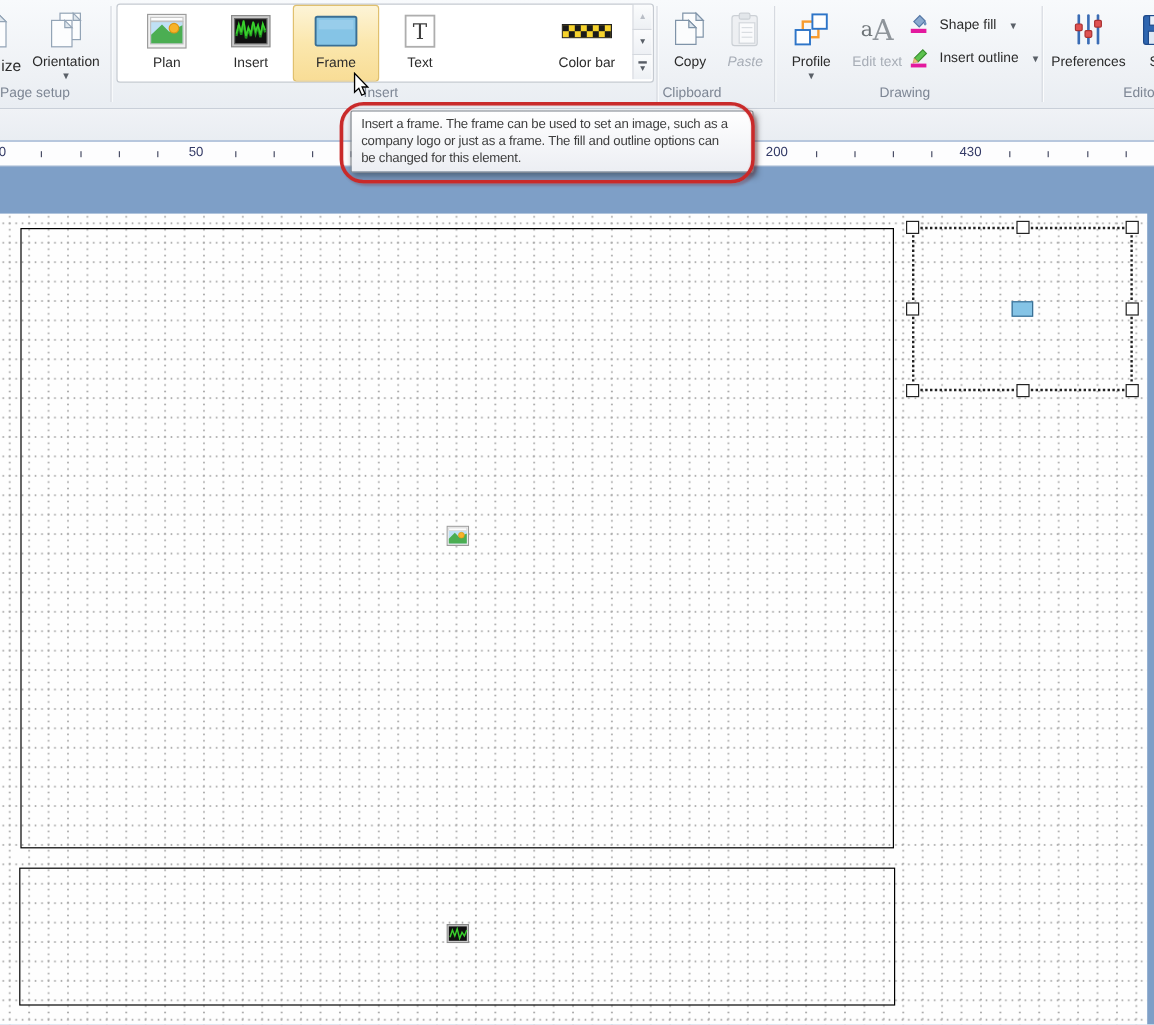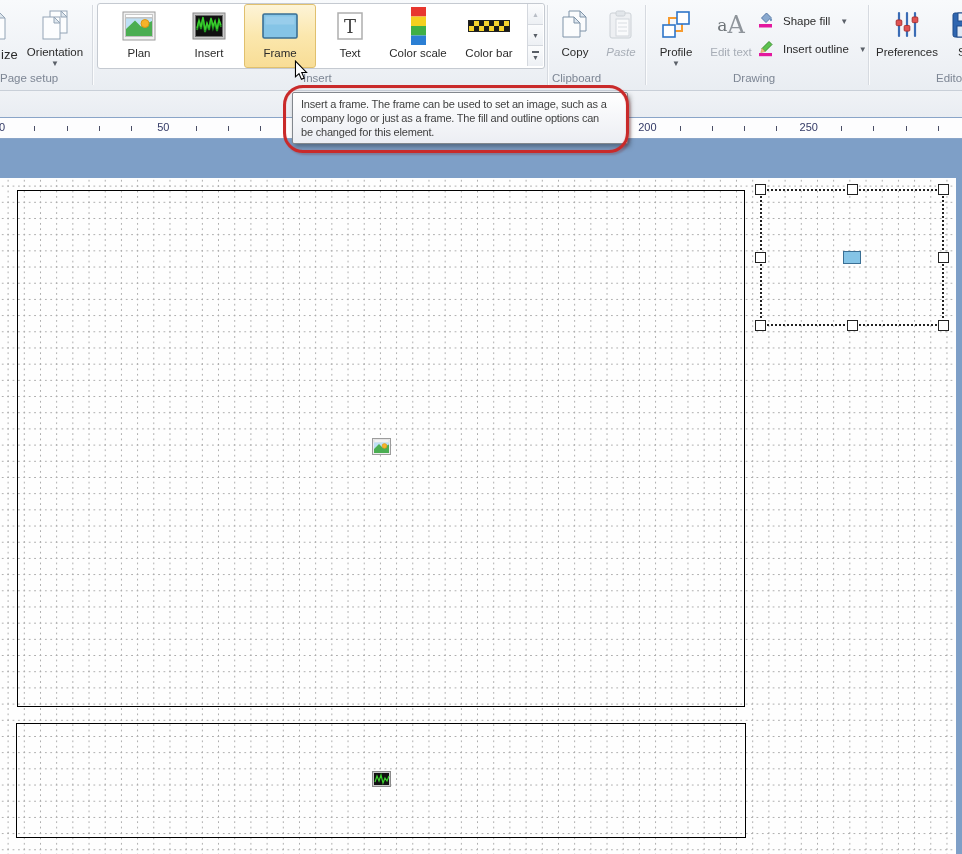--- a/index.html
+++ b/index.html
@@ -136,31 +136,20 @@
         <span class="lbl">Frame</span>
       </div>
       <div class="rbtn" style="left:221px;width:60px;">
         <span class="icon-box">
           <svg width="28" height="30" viewBox="0 0 28 30">
               <rect x="2" y="2" width="24" height="26" fill="#fff" stroke="#aeaeae" stroke-width="1.5"></rect>
               <text x="14" y="21.5" text-anchor="middle" font-family="DejaVu Serif, serif" font-size="18" fill="#3f3f3f">T</text>
             </svg>
         </span>
         <span class="lbl">Text</span>
-      </div>
-      <div class="rbtn" style="left:286px;width:66px;">
-        <span class="icon-box">
-          <svg width="15" height="38" viewBox="0 0 15 38">
-              <rect x="0" y="0" width="15" height="9.5" fill="#e8372f"></rect>
-              <rect x="0" y="9.5" width="15" height="9.5" fill="#f4d01f"></rect>
-              <rect x="0" y="19" width="15" height="9.5" fill="#3faf46"></rect>
-              <rect x="0" y="28.5" width="15" height="9.5" fill="#2b7fd4"></rect>
-            </svg>
-        </span>
-        <span class="lbl">Color scale</span>
       </div>
       <div class="rbtn" style="left:355px;width:70px;">
         <span class="icon-box">
           <svg width="42" height="12" viewBox="0 0 42 12">
               <rect x="0.5" y="0.5" width="41" height="11" fill="#f6d32d" stroke="#222"></rect>
               <g fill="#1a1a1a">
                 <rect x="1" y="1" width="5" height="5"></rect>
                 <rect x="11" y="1" width="5" height="5"></rect>
                 <rect x="21" y="1" width="5" height="5"></rect>
                 <rect x="31" y="1" width="5" height="5"></rect>
@@ -308,21 +297,21 @@
       <div class="ruler-label" style="left: 474.05px;">150</div>
       <div class="ruler-tick" style="left: 518.32px;"></div>
       <div class="ruler-tick" style="left: 550.59px;"></div>
       <div class="ruler-tick" style="left: 582.86px;"></div>
       <div class="ruler-tick" style="left: 615.13px;"></div>
       <div class="ruler-label" style="left: 635.4px;">200</div>
       <div class="ruler-tick" style="left: 679.67px;"></div>
       <div class="ruler-tick" style="left: 711.94px;"></div>
       <div class="ruler-tick" style="left: 744.21px;"></div>
       <div class="ruler-tick" style="left: 776.48px;"></div>
-      <div class="ruler-label" style="left: 796.75px;">250</div>
+      <div class="ruler-label" style="left: 796.75px;">430</div>
       <div class="ruler-tick" style="left: 841.02px;"></div>
       <div class="ruler-tick" style="left: 873.29px;"></div>
       <div class="ruler-tick" style="left: 905.56px;"></div>
       <div class="ruler-tick" style="left: 937.83px;"></div>
     </div>
 
   <div class="surround">
     <div class="page" id="page">
 
       <div class="frame-rect" id="el-plan" style="left: 17px; top: 12px; width: 726px; height: 515px;">

